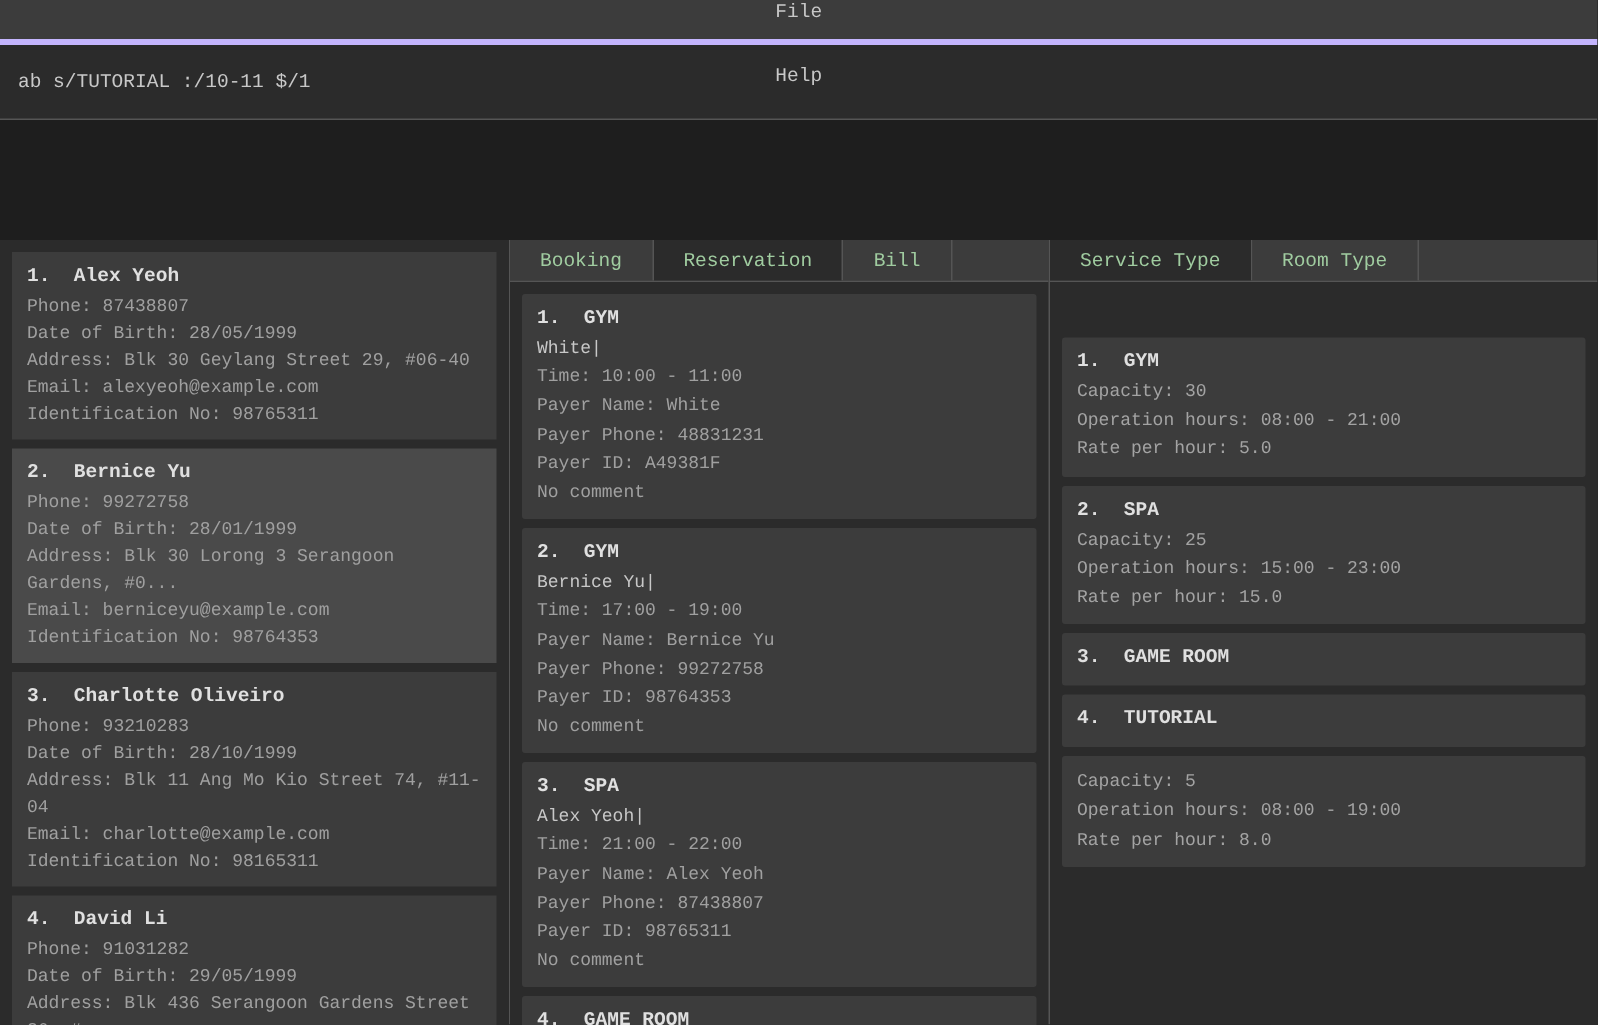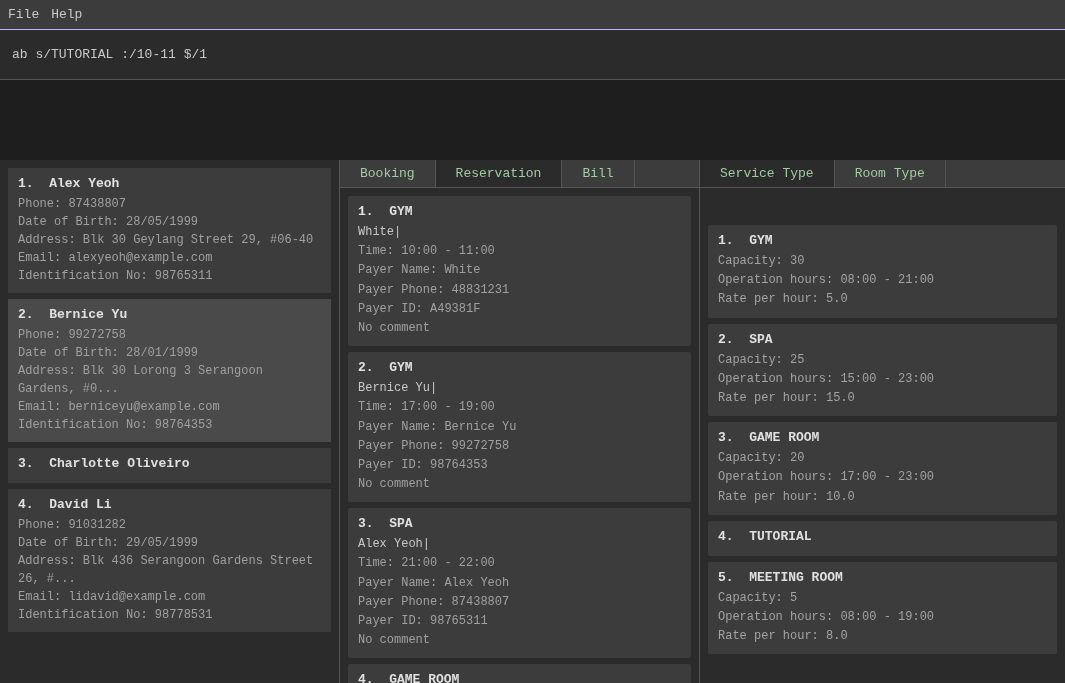--- a/index.html
+++ b/index.html
@@ -12,22 +12,23 @@
       height: 683px;
       overflow: hidden;
     }
     
     .menu-bar {
       background: #3c3c3c;
       height: 30px;
       display: flex;
       align-items: center;
       padding: 0 8px;
-      gap: 12px;
-      border-bottom: 1px solid #c4b5fd;
+      gap: 28px;
+      border-bottom: 4px solid #c4b5fd;
+      flex-direction: column;
     }
     .menu-item {
       color: #c8c8c8;
       cursor: pointer;
       font-size: 13px;
     }
     
     .command-bar {
       background: #2b2b2b;
       height: 50px;
@@ -205,20 +206,27 @@
         Phone: 99272758<br>
         Date of Birth: 28/01/1999<br>
         Address: Blk 30 Lorong 3 Serangoon Gardens, #0...<br>
         Email: berniceyu@example.com<br>
         Identification No: 98764353
       </div>
     </div>
 
     <div class="client-card">
       <div class="client-name">3.&nbsp;&nbsp;Charlotte Oliveiro</div>
+      <div class="client-detail">
+        Phone: 93210283<br>
+        Date of Birth: 28/10/1999<br>
+        Address: Blk 11 Ang Mo Kio Street 74, #11-04<br>
+        Email: charlotte@example.com<br>
+        Identification No: 98165311
+      </div>
     </div>
 
     <div class="client-card">
       <div class="client-name">4.&nbsp;&nbsp;David Li</div>
       <div class="client-detail">
         Phone: 91031282<br>
         Date of Birth: 29/05/1999<br>
         Address: Blk 436 Serangoon Gardens Street 26, #...<br>
         Email: lidavid@example.com<br>
         Identification No: 98778531
@@ -298,33 +306,27 @@
         <div class="svc-card-title">2.&nbsp;&nbsp;SPA</div>
         <div class="svc-card-detail">
           Capacity: 25<br>
           Operation hours: 15:00 - 23:00<br>
           Rate per hour: 15.0
         </div>
       </div>
 
       <div class="svc-card">
         <div class="svc-card-title">3.&nbsp;&nbsp;GAME ROOM</div>
-        <div class="svc-card-detail">
-          Capacity: 20<br>
-          Operation hours: 17:00 - 23:00<br>
-          Rate per hour: 10.0
-        </div>
       </div>
 
       <div class="svc-card">
         <div class="svc-card-title">4.&nbsp;&nbsp;TUTORIAL</div>
       </div>
 
       <div class="svc-card">
-        <div class="svc-card-title">5.&nbsp;&nbsp;MEETING ROOM</div>
         <div class="svc-card-detail">
           Capacity: 5<br>
           Operation hours: 08:00 - 19:00<br>
           Rate per hour: 8.0
         </div>
       </div>
 
     </div>
   </div>
 

